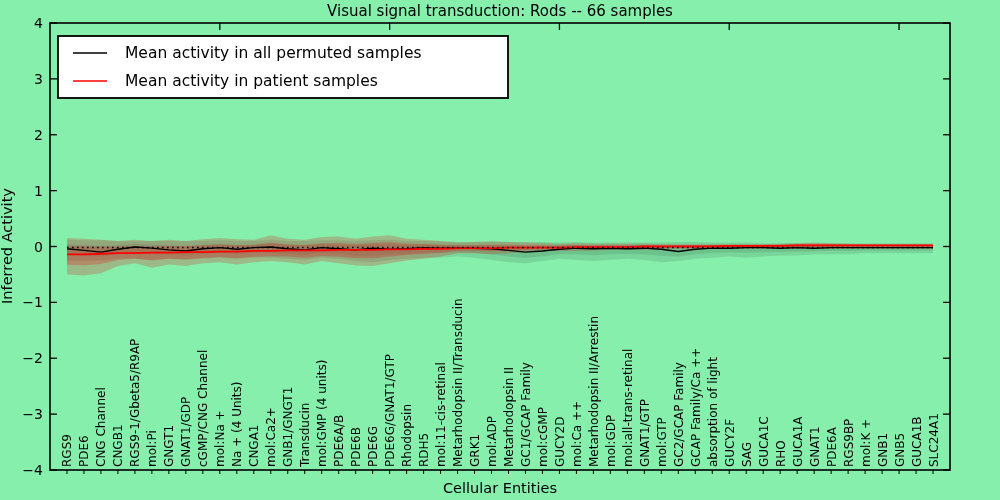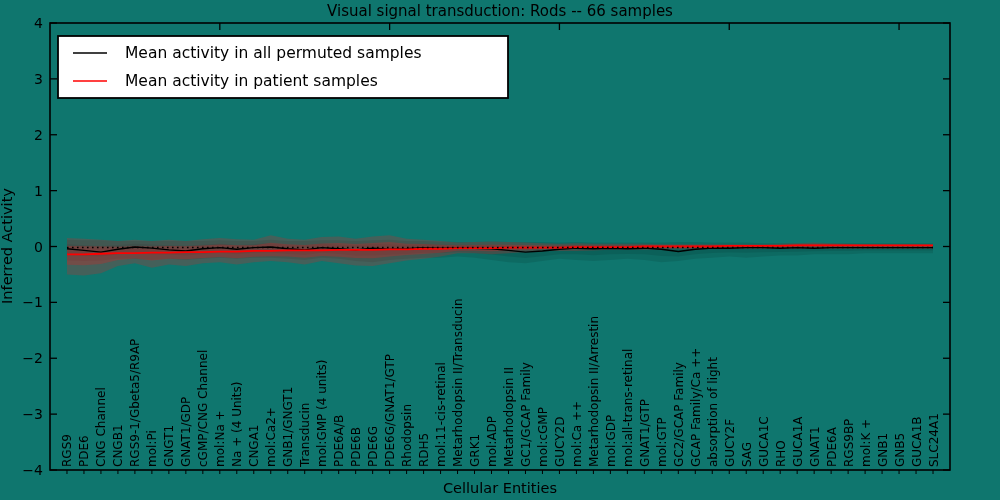--- a/index.html
+++ b/index.html
@@ -1,20 +1,20 @@
 <!DOCTYPE html>
 <html><head>
 <meta charset="utf-8">
 <style>
   html, body { margin: 0; padding: 0; background: #ffffff; }
   #figure {
     position: relative;
     width: 1000px;
     height: 500px;
-    background: #0f766e;
+    background: #86efac;
     font-family: "DejaVu Sans", sans-serif;
     overflow: hidden;
   }
   svg text { font-family: "DejaVu Sans", sans-serif; fill: #000000; }
   .title-text     { font-size: 15px; }
   .axis-label     { font-size: 14.5px; }
   .ytick-label    { font-size: 14px; }
   .xtick-label    { font-size: 12px; }
   .legend-text    { font-size: 15.5px; }
 </style>

